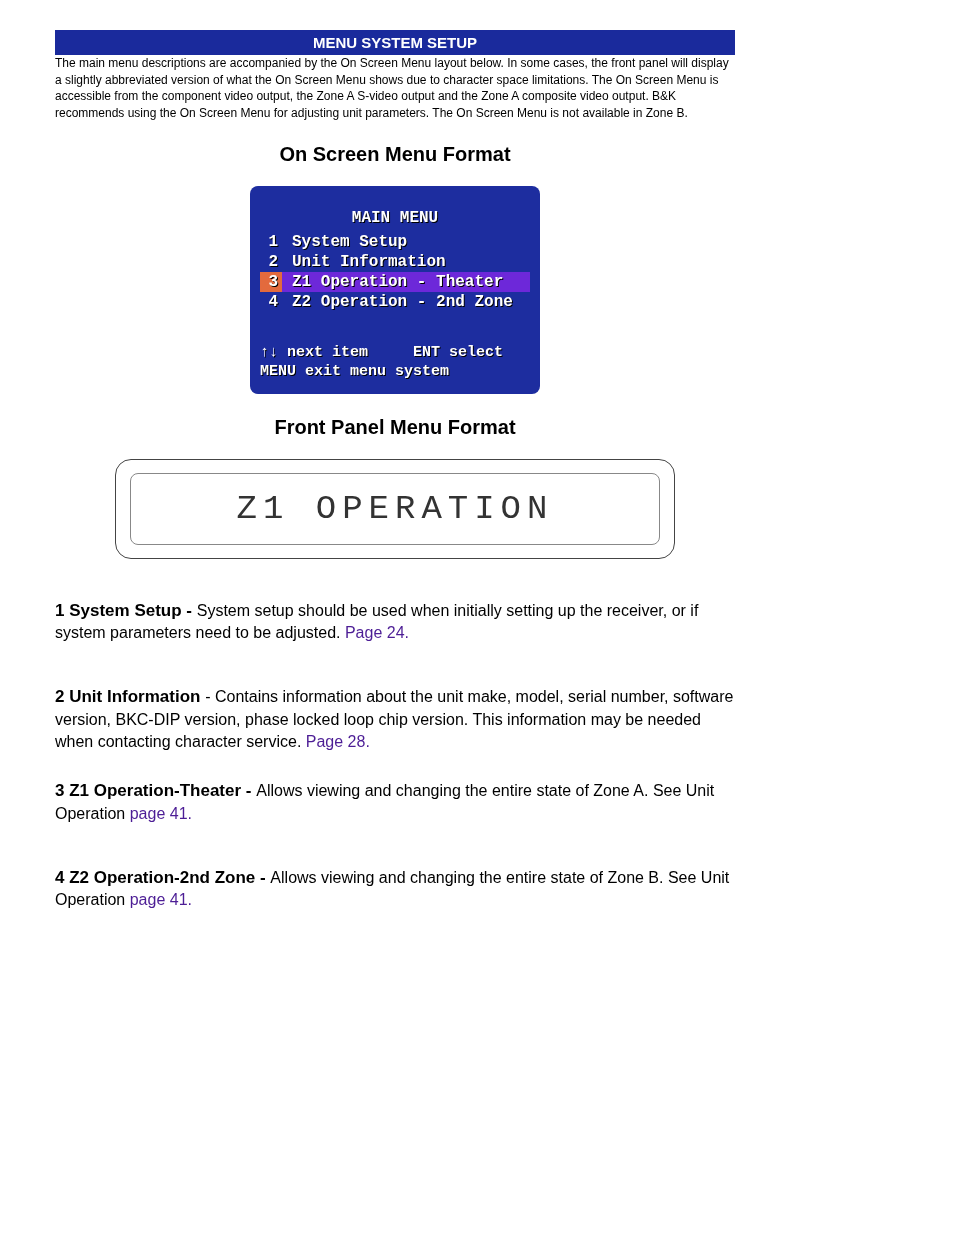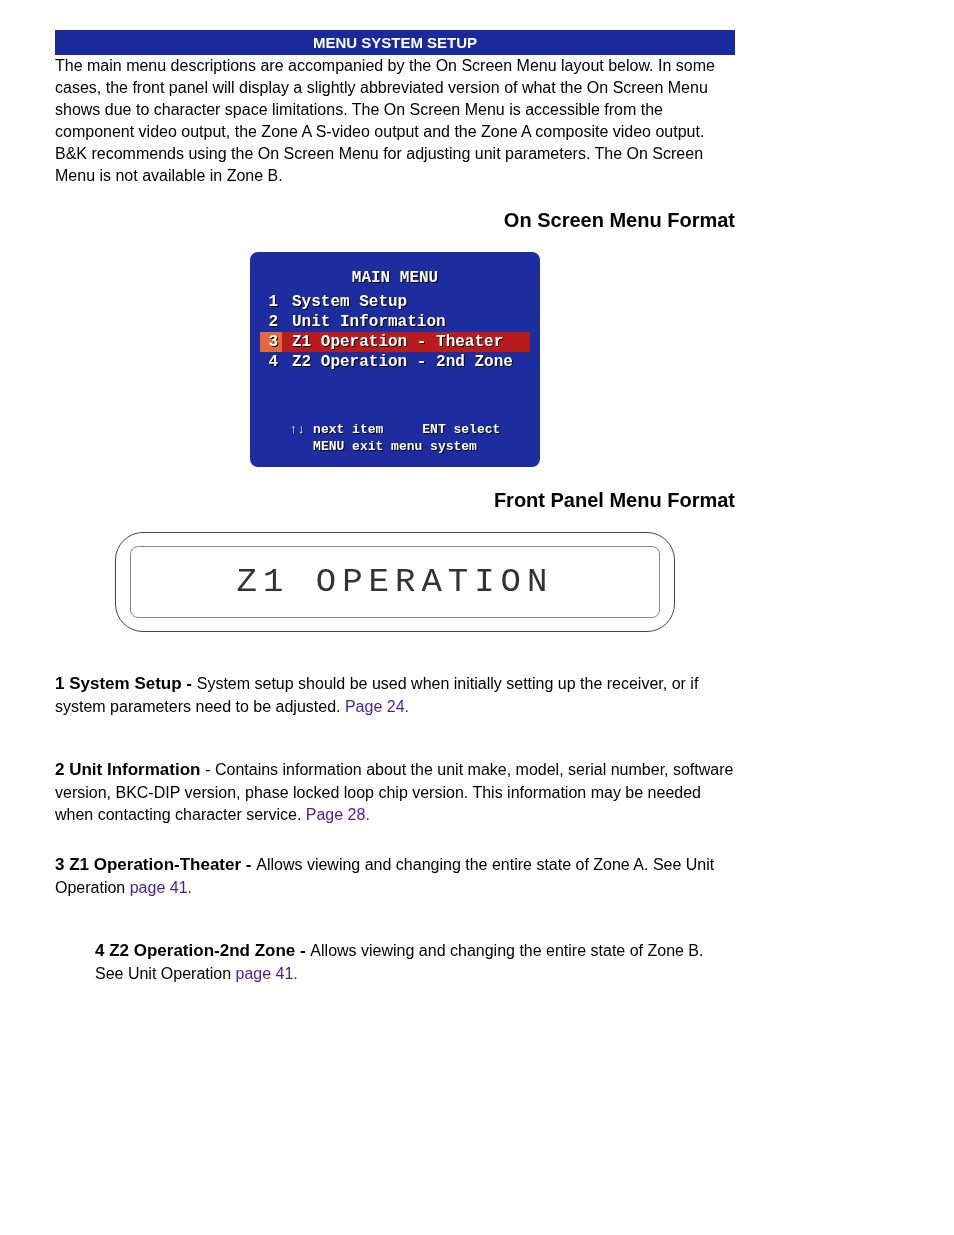--- a/index.html
+++ b/index.html
@@ -36,37 +36,37 @@
   }
   .main-title {
     color: #e53a1e;
     font-weight: bold;
     text-align: center;
     font-size: 22px;
     margin: 20px 0 4px 0;
     letter-spacing: 0.5px;
   }
   .intro-text {
-    font-size: 16px;
+    font-size: 12px;
     line-height: 1.38;
     margin: 0 0 22px 0;
   }
   .section-heading {
-    text-align: right;
+    text-align: center;
     font-weight: bold;
     font-size: 20px;
     margin: 18px 0 20px 0;
   }
   
   .osd-box {
     width: 270px;
     margin: 0 auto 22px auto;
     background: #1d2d9f;
     border-radius: 8px;
-    padding: 16px 10px 12px 10px;
+    padding: 22px 10px 12px 10px;
     color: #fff;
     font-family: "Courier New", monospace;
     font-weight: bold;
     font-size: 16px;
     line-height: 1.25;
     text-shadow: 1px 1px 0 #000;
   }
   .osd-title {
     text-align: center;
     color: #fff;
@@ -85,34 +85,33 @@
   .osd-label {
     flex: 1;
     padding-left: 10px;
     color: #fff;
   }
   .osd-row.selected .osd-num {
     background: #e36a3d;
     color: #fff;
   }
   .osd-row.selected .osd-label {
-    background: #b91c1c;
+    background: #6d28d9;
   }
   .osd-nav {
-    text-align: center;
-    margin-top: 50px;
-    font-size: 13px;
+    margin-top: 32px;
+    font-size: 15px;
   }
   
   .lcd-panel {
     width: 560px;
     height: 100px;
     margin: 0 auto;
     border: 1px solid #444;
-    border-radius: 28px;
+    border-radius: 16px;
     box-sizing: border-box;
     padding: 8px 14px;
     display: flex;
     align-items: center;
     justify-content: center;
   }
   .lcd-inner {
     width: 100%;
     height: 70px;
     border: 1px solid #888;
@@ -197,17 +196,17 @@
   </div>
 
   <div class="item-block" style="margin-top:40px;">
     <span class="lead">2 Unit Information </span><span>- Contains information about the unit make, model, serial number, software version, BKC-DIP version, phase locked loop chip version.  This information may be needed when contacting character service. </span><span class="page-ref">Page 28.</span>
   </div>
 
   <div class="item-block" style="">
     <span class="lead">3 Z1 Operation-Theater - </span><span>Allows viewing and changing the entire state of Zone A. See Unit Operation </span><span class="page-ref">page 41.</span>
   </div>
 
-  <div class="item-block" style="margin-top:40px;margin-left:40px;">
+  <div class="item-block" style="margin-top:40px;">
     <span class="lead">4 Z2 Operation-2nd Zone - </span><span>Allows viewing and changing the entire state of Zone B. See Unit Operation </span><span class="page-ref">page 41.</span>
   </div>
 
 </div>
 
 </body></html>

